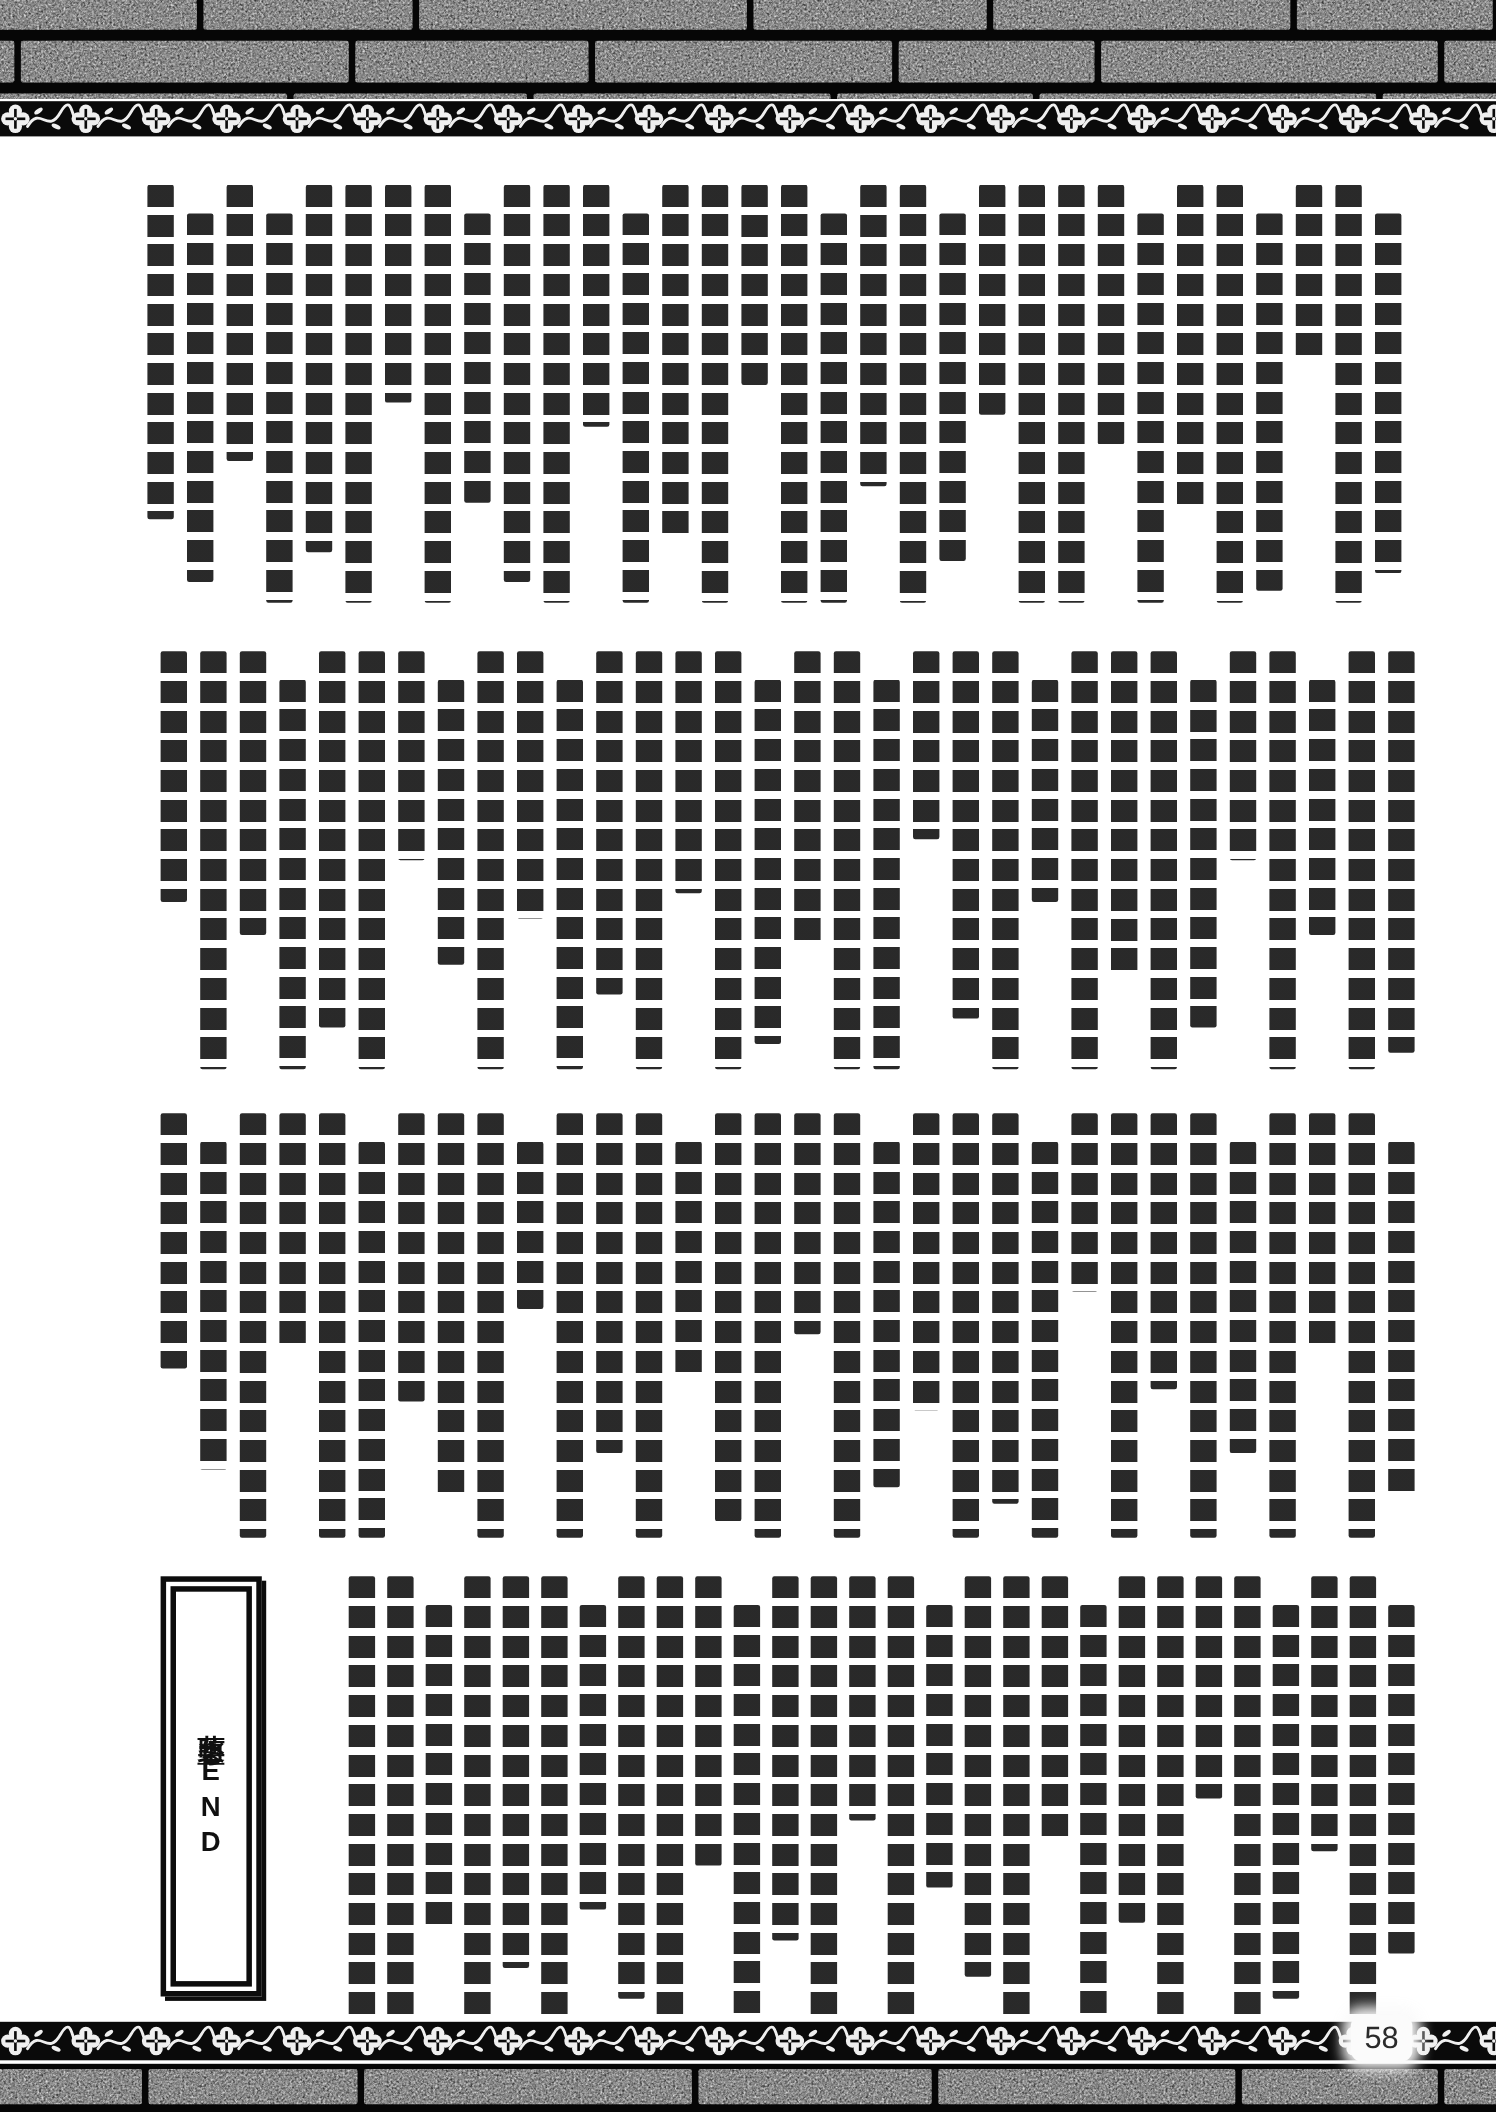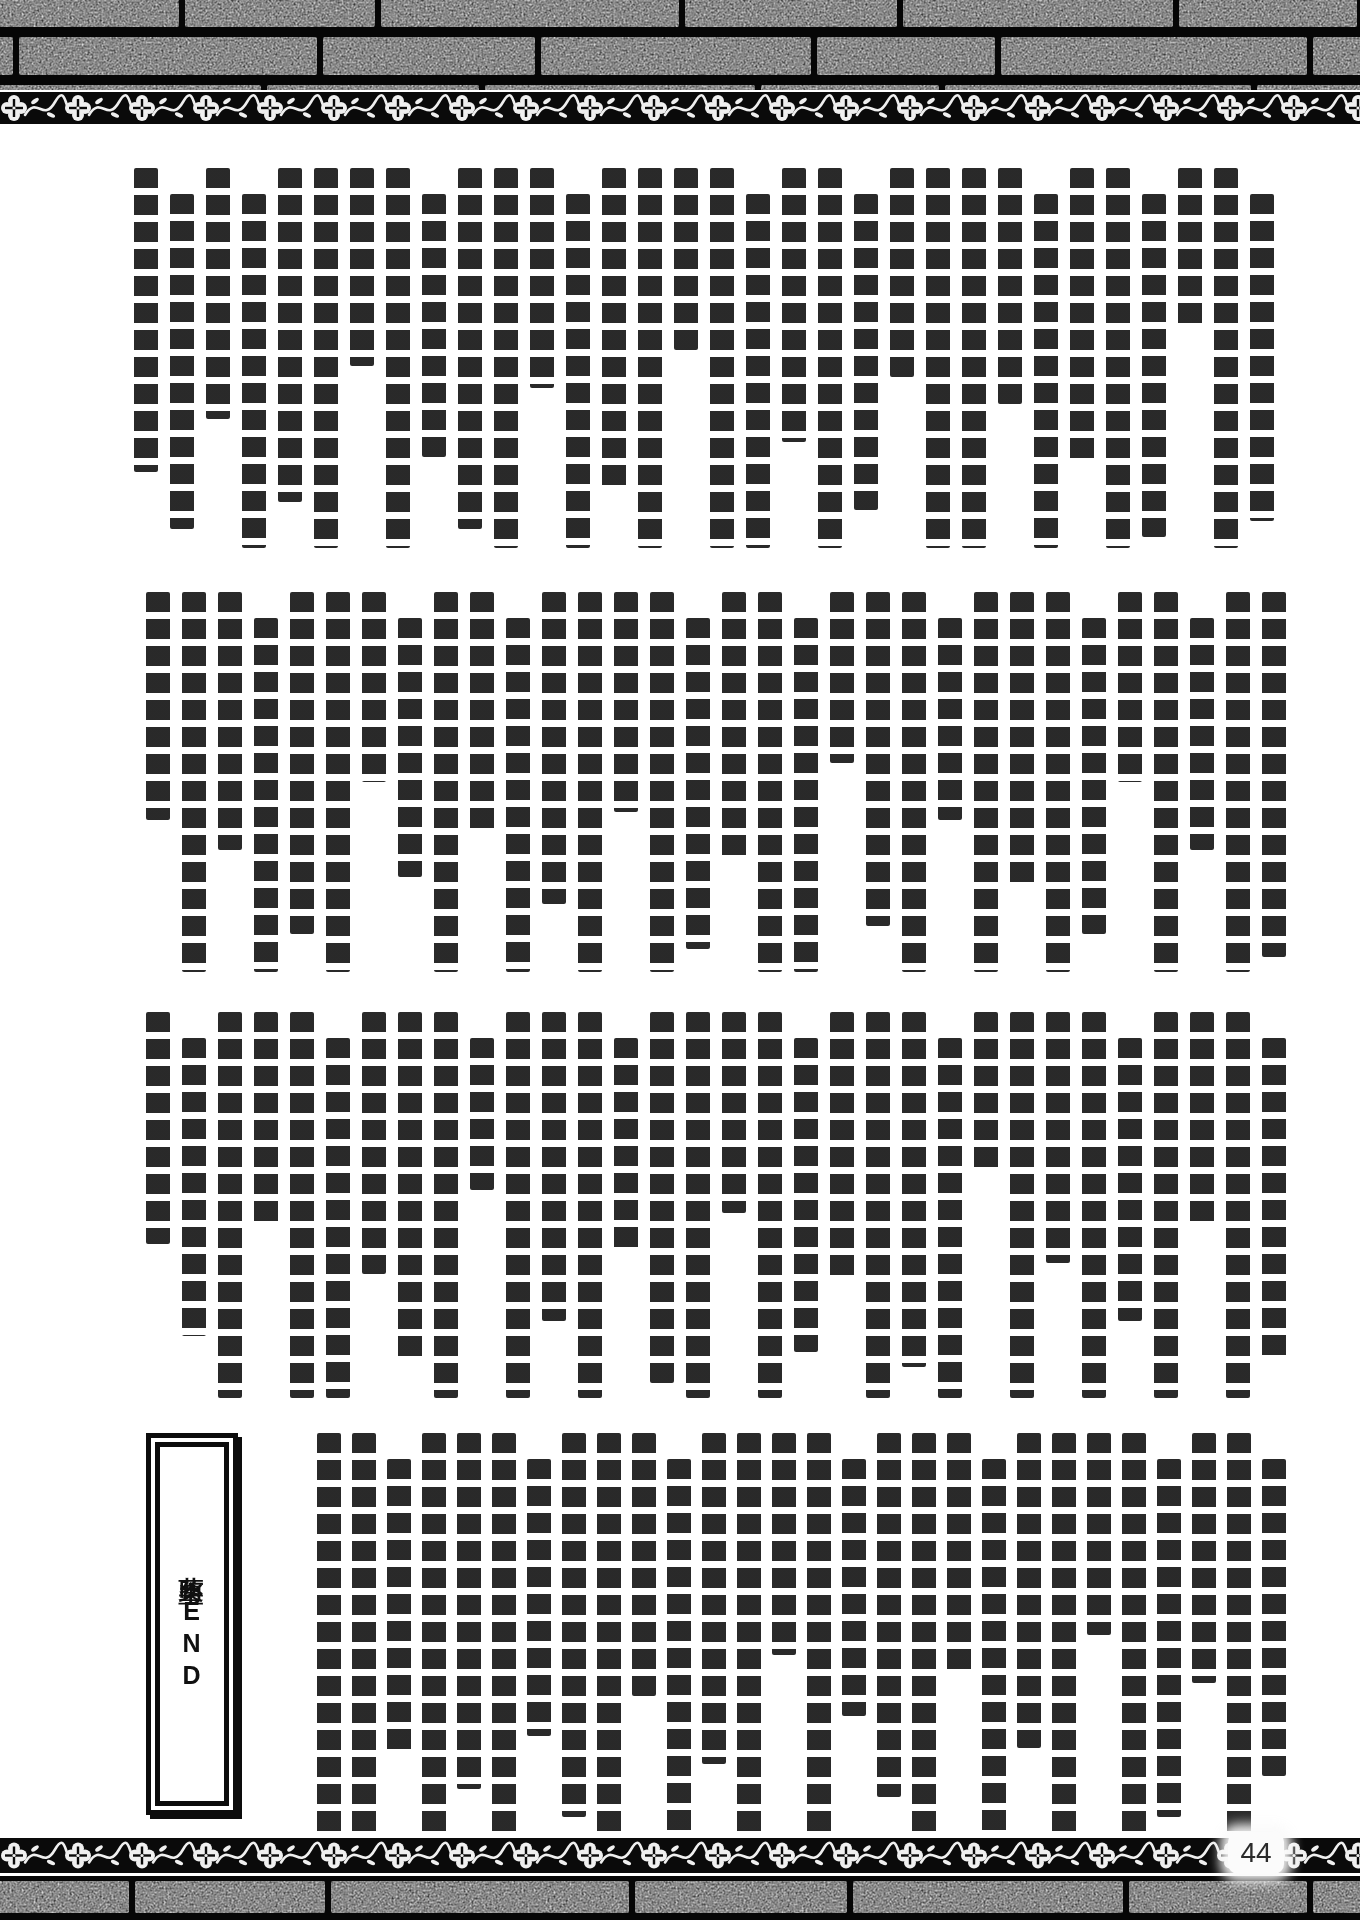--- a/index.html
+++ b/index.html
@@ -663,21 +663,21 @@
         <circle cx="1358" cy="17.5" r="6" fill="#efefef"></circle>
         <circle cx="1358" cy="31.5" r="6" fill="#efefef"></circle>
         <rect x="1356.8" y="15.5" width="2.4" height="18" fill="#0a0a0a"></rect>
         <rect x="1349" y="23.3" width="18" height="2.4" fill="#0a0a0a"></rect>
         <circle cx="1358" cy="24.5" r="1.6" fill="#efefef"></circle>
         <path d="M 1369 31.5 C 1381 11.5, 1387 39.5, 1399 18.5 S 1409 33.5, 1415 21.5" fill="none" stroke="#efefef" stroke-width="2.6" stroke-linecap="round"></path>
         <ellipse cx="1379" cy="17.5" rx="4.4" ry="2" fill="#efefef" transform="rotate(-35 1379 17.5)"></ellipse>
         <ellipse cx="1395" cy="31.5" rx="4.4" ry="2" fill="#efefef" transform="rotate(25 1395 31.5)"></ellipse>
       </svg></div>
   <div class="plate">
-    <span>44</span>
+    <span>58</span>
   </div>
   <div class="brick" id="brick-bottom"><svg width="1360" height="44" viewBox="0 0 1360 44">
         <defs>
           <filter id="g-bot" x="-5%" y="-5%" width="110%" height="110%">
             <feTurbulence type="fractalNoise" baseFrequency="0.5" numOctaves="3" seed="7"></feTurbulence>
             <feColorMatrix type="matrix" values="0 0 0 0 0.72  0 0 0 0 0.72  0 0 0 0 0.72  0.7 0.7 0.7 0 -0.55"></feColorMatrix>
             <feComposite operator="in" in2="SourceGraphic"></feComposite>
           </filter>
         </defs>
         <rect x="0" y="0" width="1360" height="44" fill="#060606"></rect>

